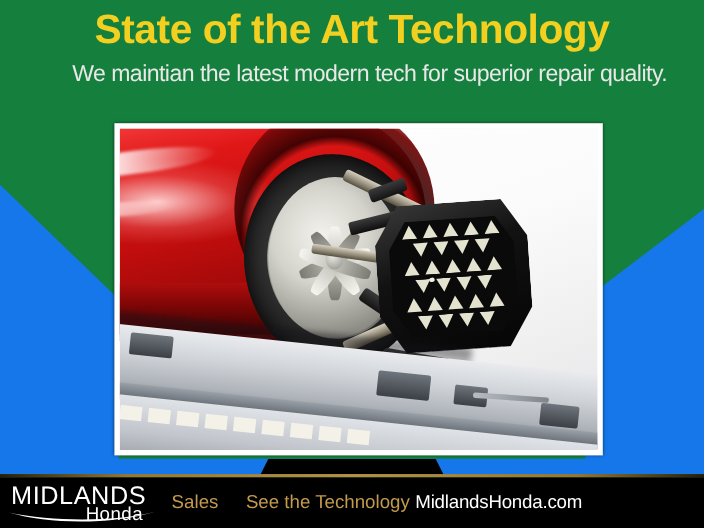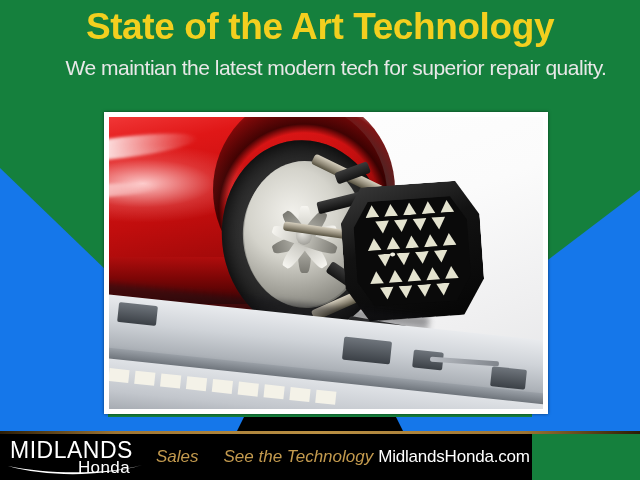--- a/index.html
+++ b/index.html
@@ -397,21 +397,21 @@
     background: linear-gradient(180deg, rgba(10,10,12,0.9), rgba(40,40,45,0.35));
     transform: rotate(5deg);
     filter: blur(2px);
   }
 
   
   .footer {
     position: absolute;
     left: 0;
     top: 434px;
-    width: 532px;
+    width: 640px;
     height: 46px;
     background: #000000;
     display: flex;
     align-items: center;
   }
   .logo {
     position: relative;
     width: 150px;
     height: 46px;
     flex: 0 0 150px;
@@ -446,21 +446,20 @@
     flex: 1 1 auto;
     display: flex;
     align-items: center;
     white-space: nowrap;
     padding-left: 6px;
   }
   .f-gold {
     color: #c39a4e;
     font-size: 17px;
     font-weight: 400;
-    font-style: italic;
   }
   .f-white {
     color: #ffffff;
     font-size: 17px;
     font-weight: 700;
     letter-spacing: -0.2px;
   }
   .f-white-light {
     color: #ffffff;
     font-size: 17px;

